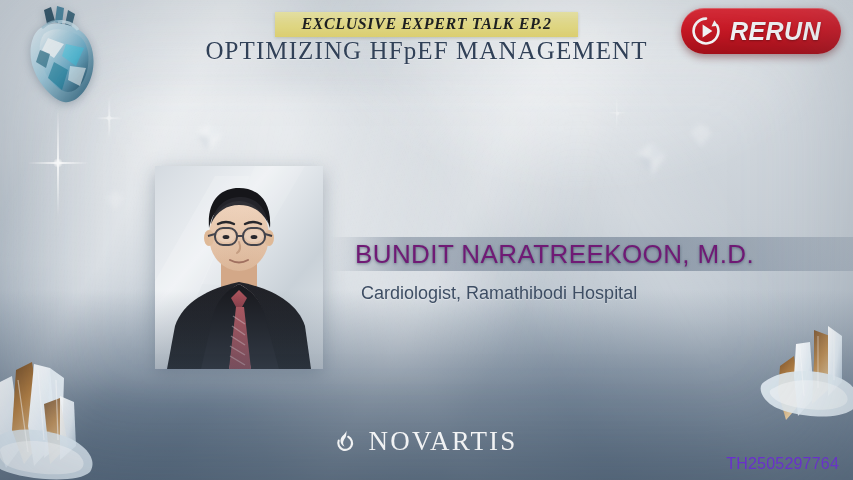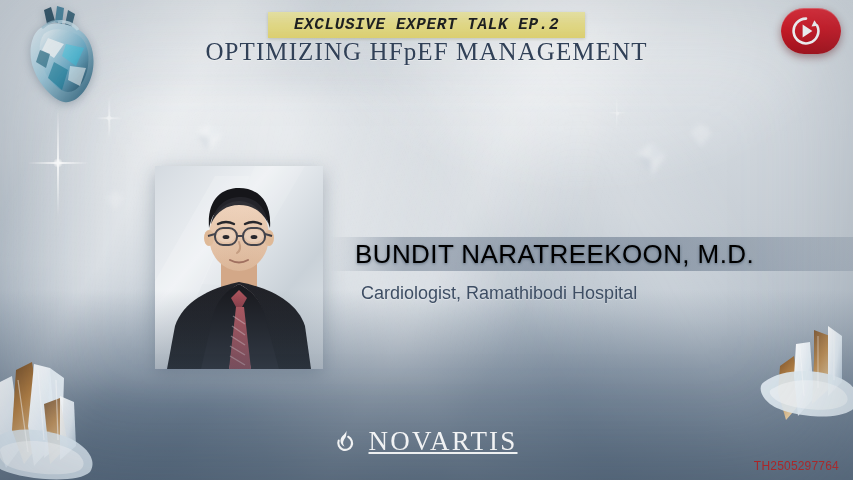--- a/index.html
+++ b/index.html
@@ -161,21 +161,21 @@
     left: 0; right: 0; top: 12px;
     text-align: center;
   }
   .eyebrow-banner {
     display: inline-block;
     padding: 3px 26px 4px;
     background: linear-gradient(180deg, #f7f0a8 0%, #f0e488 48%, #e7d870 100%);
     box-shadow: 0 1px 3px rgba(120,120,60,.28);
   }
   .eyebrow-text {
-    font-family: Liberation Mono, monospace;
+    font-family: Liberation Serif, serif;
     font-weight: bold;
     font-style: italic;
     font-size: 16px;
     letter-spacing: .6px;
     color: #171717;
     line-height: 1.15;
   }
   .subject-line {
     font-family: "Liberation Serif", serif;
     font-size: 25px;
@@ -239,21 +239,21 @@
     left: 330px; right: 0; top: 237px;
     height: 34px;
     background: linear-gradient(90deg, rgba(60,80,105,0.00) 0%, rgba(58,78,104,0.34) 14%, rgba(58,78,104,0.40) 65%, rgba(58,78,104,0.16) 100%);
   }
   .speaker-name {
     position: absolute;
     left: 355px; top: 240px;
     font-family: "Liberation Sans", sans-serif;
     font-size: 26px;
     letter-spacing: .4px;
-    color: #000000;
+    color: #701a75;
     line-height: 1.1;
     text-shadow: 0 1px 3px rgba(40,58,80,.55);
   }
   .speaker-role {
     position: absolute;
     left: 361px; top: 283px;
     font-family: "Liberation Sans", sans-serif;
     font-size: 18px;
     color: #3d4d63;
     line-height: 1.2;
@@ -270,29 +270,28 @@
     gap: 10px;
   }
   .novartis-mark { width: 23px; height: 25px; flex: none; }
   .novartis-mark svg { display:block; }
   .novartis-word {
     font-family: "Liberation Serif", serif;
     font-size: 27px;
     letter-spacing: 2.2px;
     color: #ffffff;
     line-height: 1;
-    text-decoration: underline;
   }
   .ref-code {
     position: absolute;
     right: 14px; bottom: 8px;
     font-family: "Liberation Sans", sans-serif;
-    font-size: 12px;
+    font-size: 16px;
     letter-spacing: .2px;
-    color: #b91c1c;
+    color: #6d28d9;
     line-height: 1;
     margin-left: 24px;
   }
 </style>
 </head>
 <body>
 
 <div class="slide">
 
   <div class="bg-base"></div>
@@ -372,20 +371,21 @@
   </div>
 
   <div class="rerun-badge">
     <span class="rerun-icon">
       <svg viewBox="0 0 30 30">
         <path d="M15 2.6 a12.4 12.4 0 1 0 11.2 7.1" fill="none" stroke="#ffffff" stroke-width="2.6" stroke-linecap="round"></path>
         <path d="M23.4 4.2 l3.6 5.6 -6.5 .6 z" fill="#ffffff"></path>
         <path d="M11.6 8.6 L21.4 15 L11.6 21.4 Z" fill="#ffffff"></path>
       </svg>
     </span>
+    <span class="rerun-label">RERUN</span>
   </div>
 
   <div class="header-block">
     <div class="eyebrow-banner">
       <span class="eyebrow-text">EXCLUSIVE EXPERT TALK EP.2</span>
     </div>
     <div class="subject-line">OPTIMIZING HFpEF MANAGEMENT</div>
   </div>
 
   <div class="portrait-frame">

